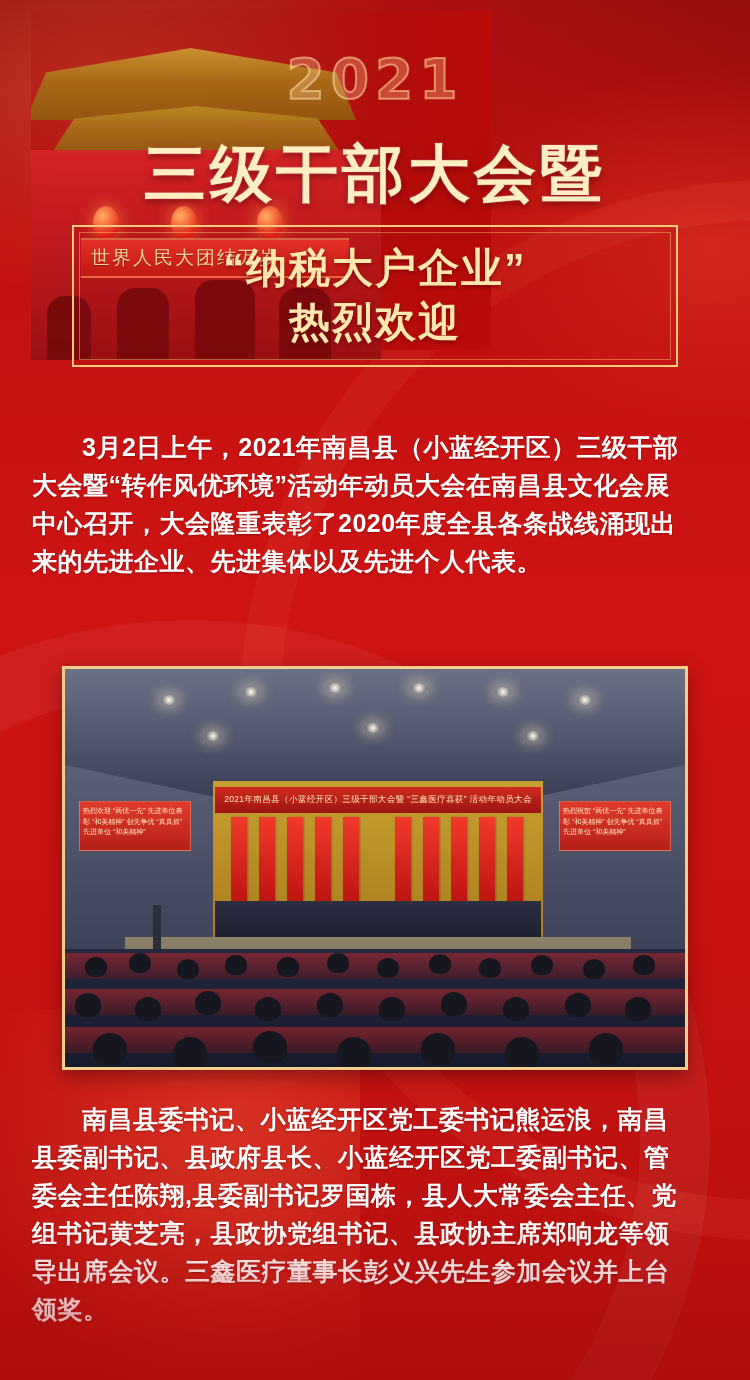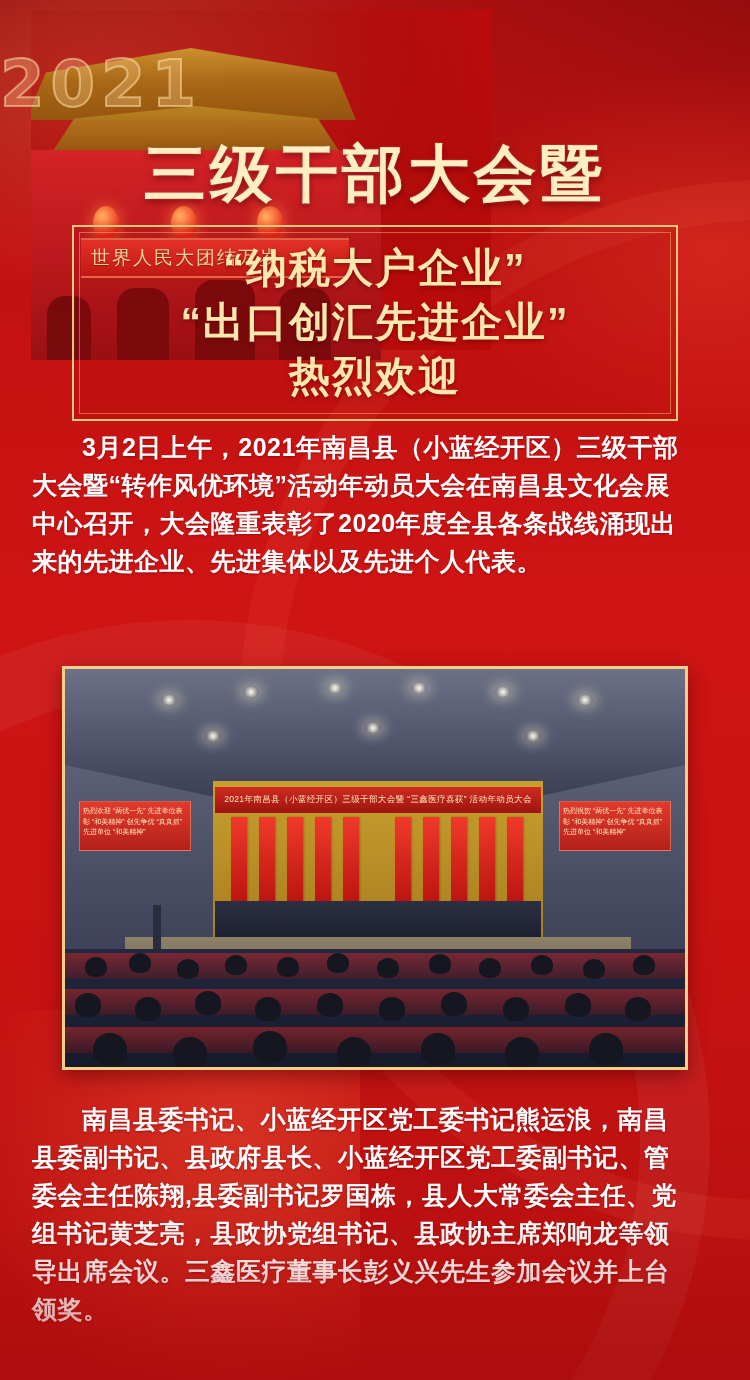--- a/index.html
+++ b/index.html
@@ -120,22 +120,22 @@
     width: 420px; height: 420px;
     background: radial-gradient(circle at 70% 30%, rgba(255,110,70,.35), rgba(255,110,70,0) 65%);
     pointer-events: none;
   }
 
   
   .year {
     position: absolute;
     top: 52px;
     left: 0; right: 0;
-    text-align: left;
-    font-size: 64px;
+    text-align: center;
+    font-size: 55px;
     font-weight: bold;
     letter-spacing: 6px;
     color: rgba(255,210,150,0.30);
     -webkit-text-stroke: 2px rgba(255,225,170,0.55);
     font-family: "DejaVu Sans", "Liberation Sans", sans-serif;
     line-height: 1;
   }
   .main-title {
     position: absolute;
     top: 132px;
@@ -331,21 +331,20 @@
       <div class="lantern" style="left:236px;top:196px;"></div>
       <div class="banner-red">世界人民大团结万岁</div>
     </div>
   </div>
 
   <div class="year">2021</div>
   <div class="main-title">三级干部大会暨</div>
 
   <div class="award-box">
     <div class="award-line">“纳税大户企业”</div>
-    <div class="award-line">“出口创汇先进企业”</div>
     <div class="award-line">热烈欢迎</div>
   </div>
 
   <div class="para para-1">3月2日上午，2021年南昌县（小蓝经开区）三级干部大会暨“转作风优环境”活动年动员大会在南昌县文化会展中心召开，大会隆重表彰了2020年度全县各条战线涌现出来的先进企业、先进集体以及先进个人代表。</div>
 
   <div class="photo-frame">
     <div class="hall"></div>
     <div class="ceiling"></div>
 
     <div class="ceil-light" style="left:96px;top:26px;"></div>

